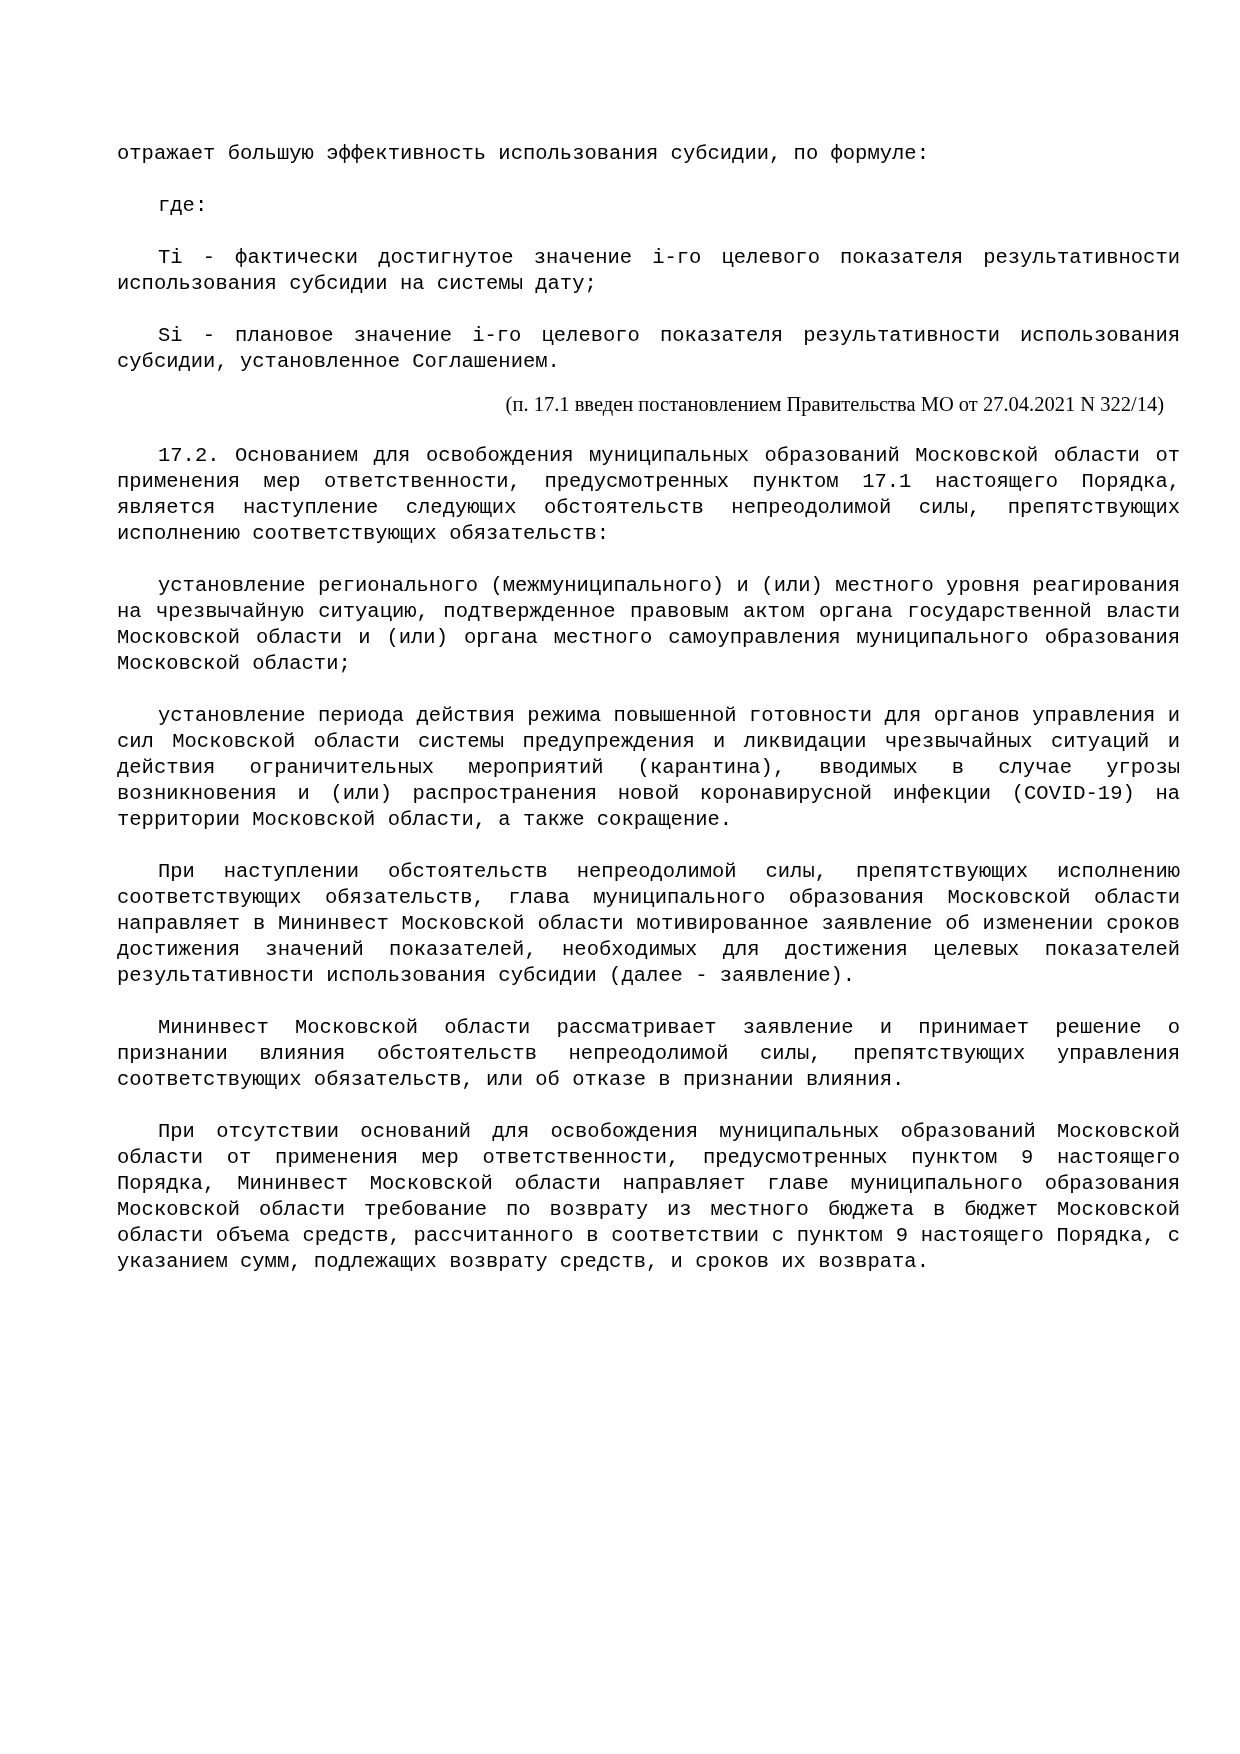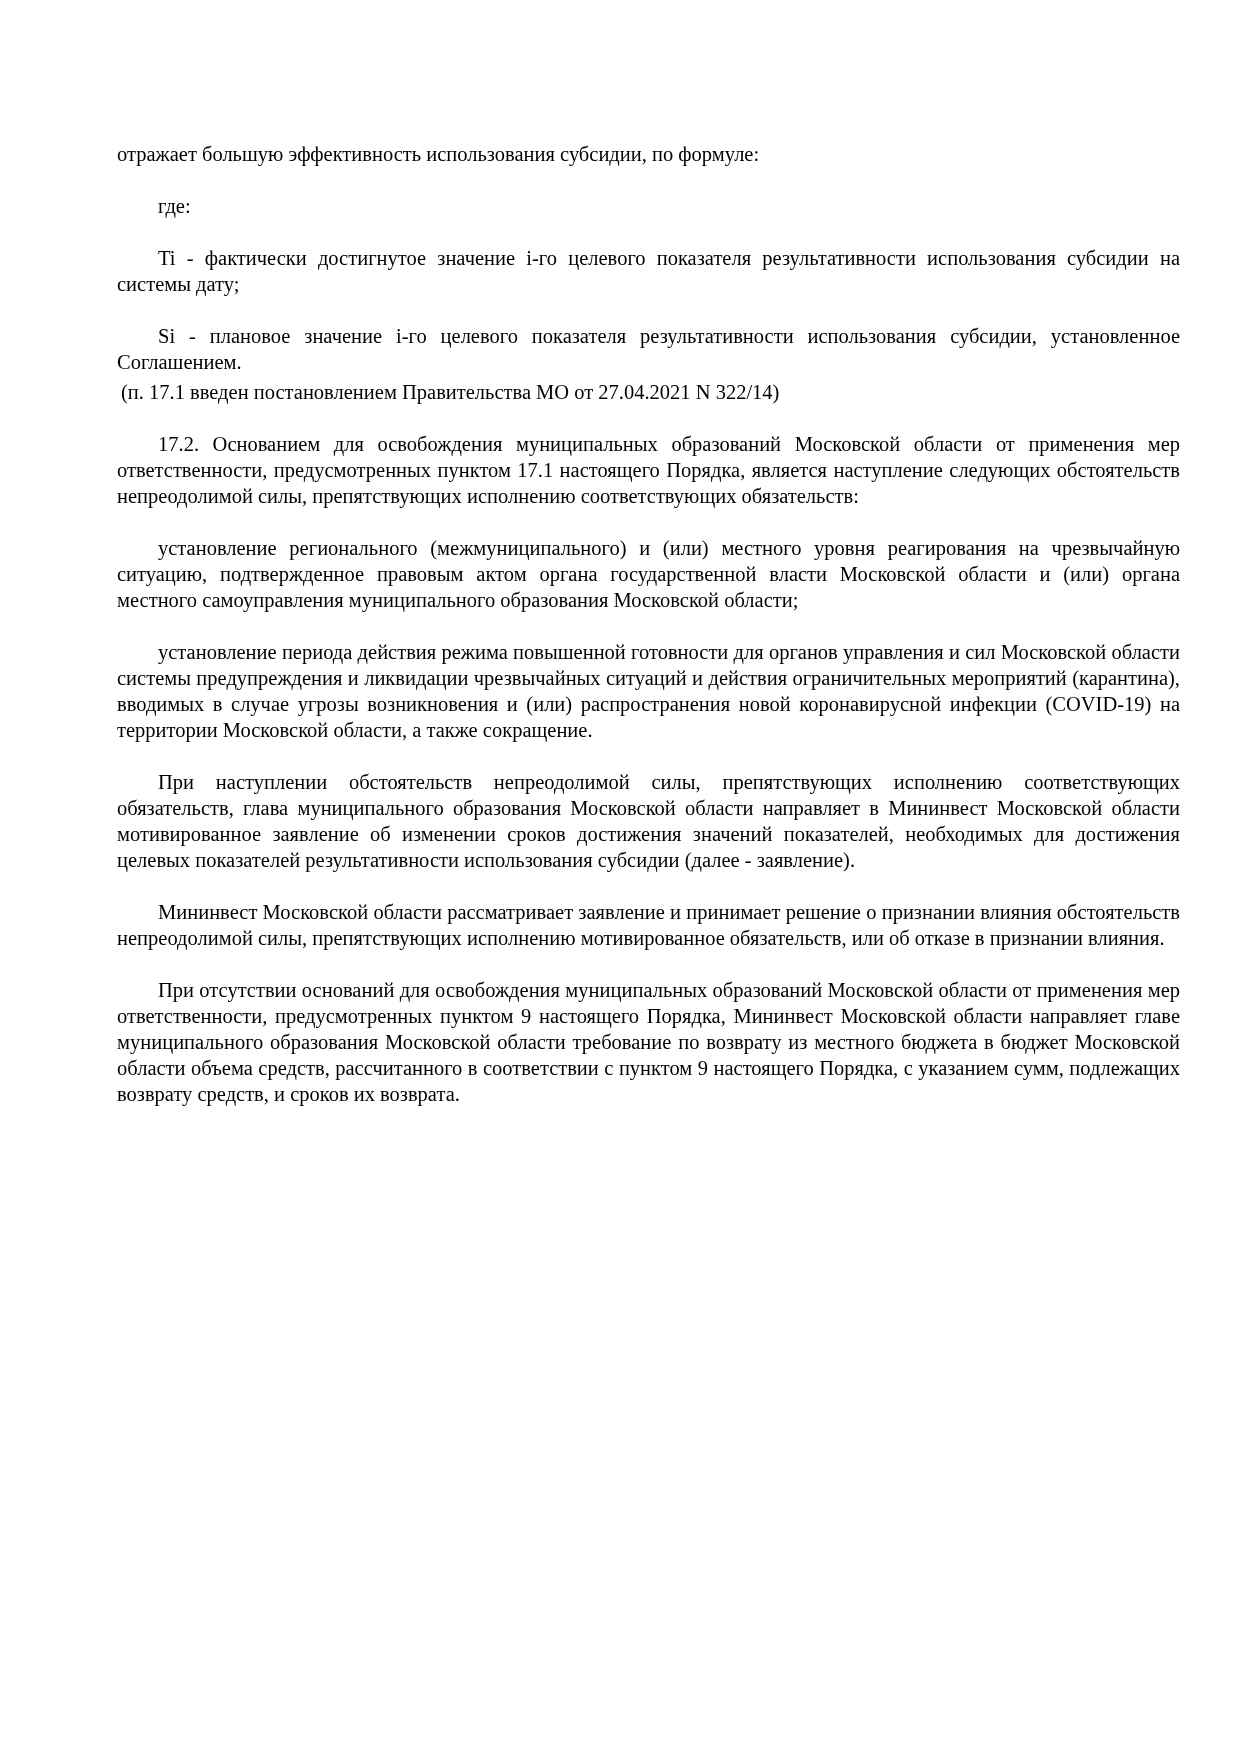--- a/index.html
+++ b/index.html
@@ -19,30 +19,31 @@
       position: absolute;
       left: 117px;
       top: 141px;
       width: 1063px;
       font-size: 20.5px;
       line-height: 26px;
     }
     .p {
       margin: 0;
       text-align: justify;
+      font-family: Liberation Mono, monospace;
     }
     .indent {
       text-indent: 41px;
     }
     .gap {
       margin-top: 26px;
     }
     .note {
-      margin: 4px;
-      text-align: left;
+      margin: 16px;
+      text-align: right;
     }
   </style>
 </head>
 <body>
 
 <div class="page">
   <p class="p">отражает большую эффективность использования субсидии, по формуле:</p>
 
 
   <p class="p indent gap">где:</p>
@@ -53,17 +54,17 @@
   <p class="note">(п. 17.1 введен постановлением Правительства МО от 27.04.2021 N 322/14)</p>
 
   <p class="p indent gap">17.2. Основанием для освобождения муниципальных образований Московской области от применения мер ответственности, предусмотренных пунктом 17.1 настоящего Порядка, является наступление следующих обстоятельств непреодолимой силы, препятствующих исполнению соответствующих обязательств:</p>
 
   <p class="p indent gap">установление регионального (межмуниципального) и (или) местного уровня реагирования на чрезвычайную ситуацию, подтвержденное правовым актом органа государственной власти Московской области и (или) органа местного самоуправления муниципального образования Московской области;</p>
 
   <p class="p indent gap">установление периода действия режима повышенной готовности для органов управления и сил Московской области системы предупреждения и ликвидации чрезвычайных ситуаций и действия ограничительных мероприятий (карантина), вводимых в случае угрозы возникновения и (или) распространения новой коронавирусной инфекции (COVID-19) на территории Московской области, а также сокращение.</p>
 
   <p class="p indent gap">При наступлении обстоятельств непреодолимой силы, препятствующих исполнению соответствующих обязательств, глава муниципального образования Московской области направляет в Мининвест Московской области мотивированное заявление об изменении сроков достижения значений показателей, необходимых для достижения целевых показателей результативности использования субсидии (далее - заявление).</p>
 
-  <p class="p indent gap">Мининвест Московской области рассматривает заявление и принимает решение о признании влияния обстоятельств непреодолимой силы, препятствующих исполнению мотивированное обязательств, или об отказе в признании влияния.</p>
+  <p class="p indent gap">Мининвест Московской области рассматривает заявление и принимает решение о признании влияния обстоятельств непреодолимой силы, препятствующих управления соответствующих обязательств, или об отказе в признании влияния.</p>
 
 
   <p class="p indent gap">При отсутствии оснований для освобождения муниципальных образований Московской области от применения мер ответственности, предусмотренных пунктом 9 настоящего Порядка, Мининвест Московской области направляет главе муниципального образования Московской области требование по возврату из местного бюджета в бюджет Московской области объема средств, рассчитанного в соответствии с пунктом 9 настоящего Порядка, с указанием сумм, подлежащих возврату средств, и сроков их возврата.</p>
 </div>
 
 </body></html>

